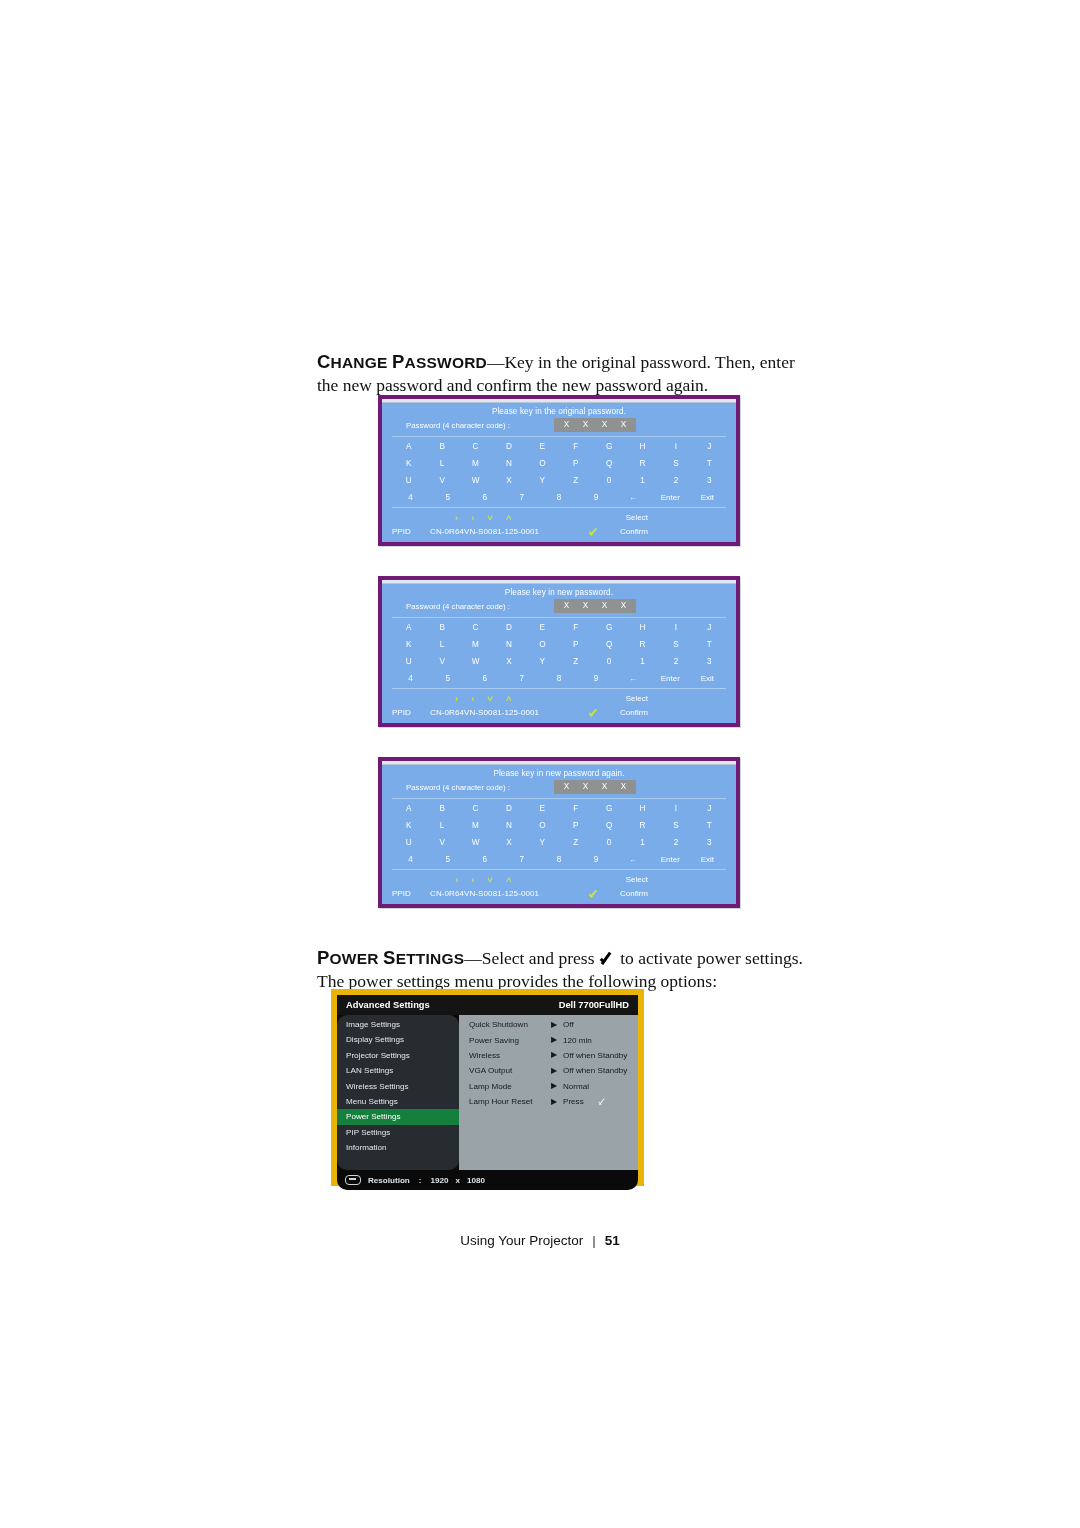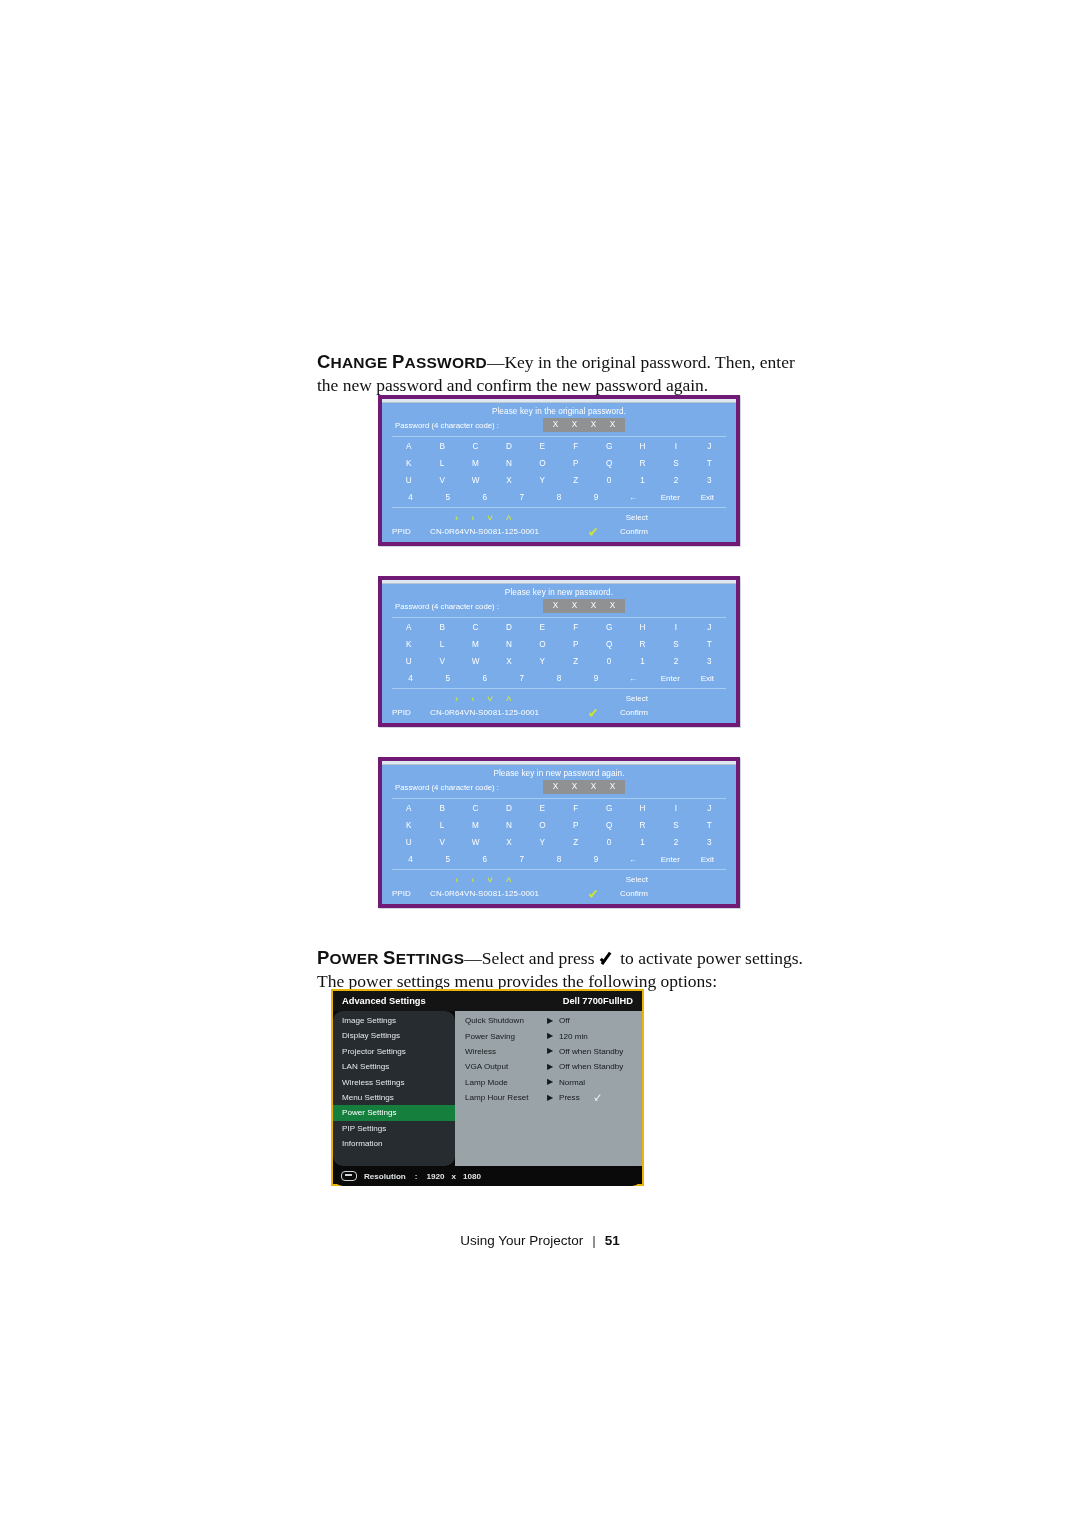--- a/index.html
+++ b/index.html
@@ -86,20 +86,21 @@
     letter-spacing: .1px;
   }
   .pwd-row {
     display: flex;
     align-items: center;
     padding: 0 0 4px 13px;
   }
   .pwd-label {
     font-size: 7.8px;
     white-space: nowrap;
+    margin-left: 11px;
   }
   .pwd-boxes {
     display: flex;
     margin-left: 44px;
     background: #8f9192;
     padding: 1px 3px;
   }
   .pwd-char {
     width: 19px;
     text-align: center;
@@ -193,21 +194,21 @@
   
   .osd {
     position: absolute;
     left: 331px;
     top: 989px;
     width: 313px;
     height: 197px;
     background: #0a0a0a;
     font-family: "Liberation Sans", sans-serif;
     box-sizing: border-box;
-    border: 2px solid #eab308;
+    border: 6px solid #eab308;
   }
   .osd-title {
     display: flex;
     justify-content: space-between;
     align-items: center;
     height: 20px;
     padding: 0 9px;
     background: #141414;
     color: #ffffff;
     font-size: 9.3px;

